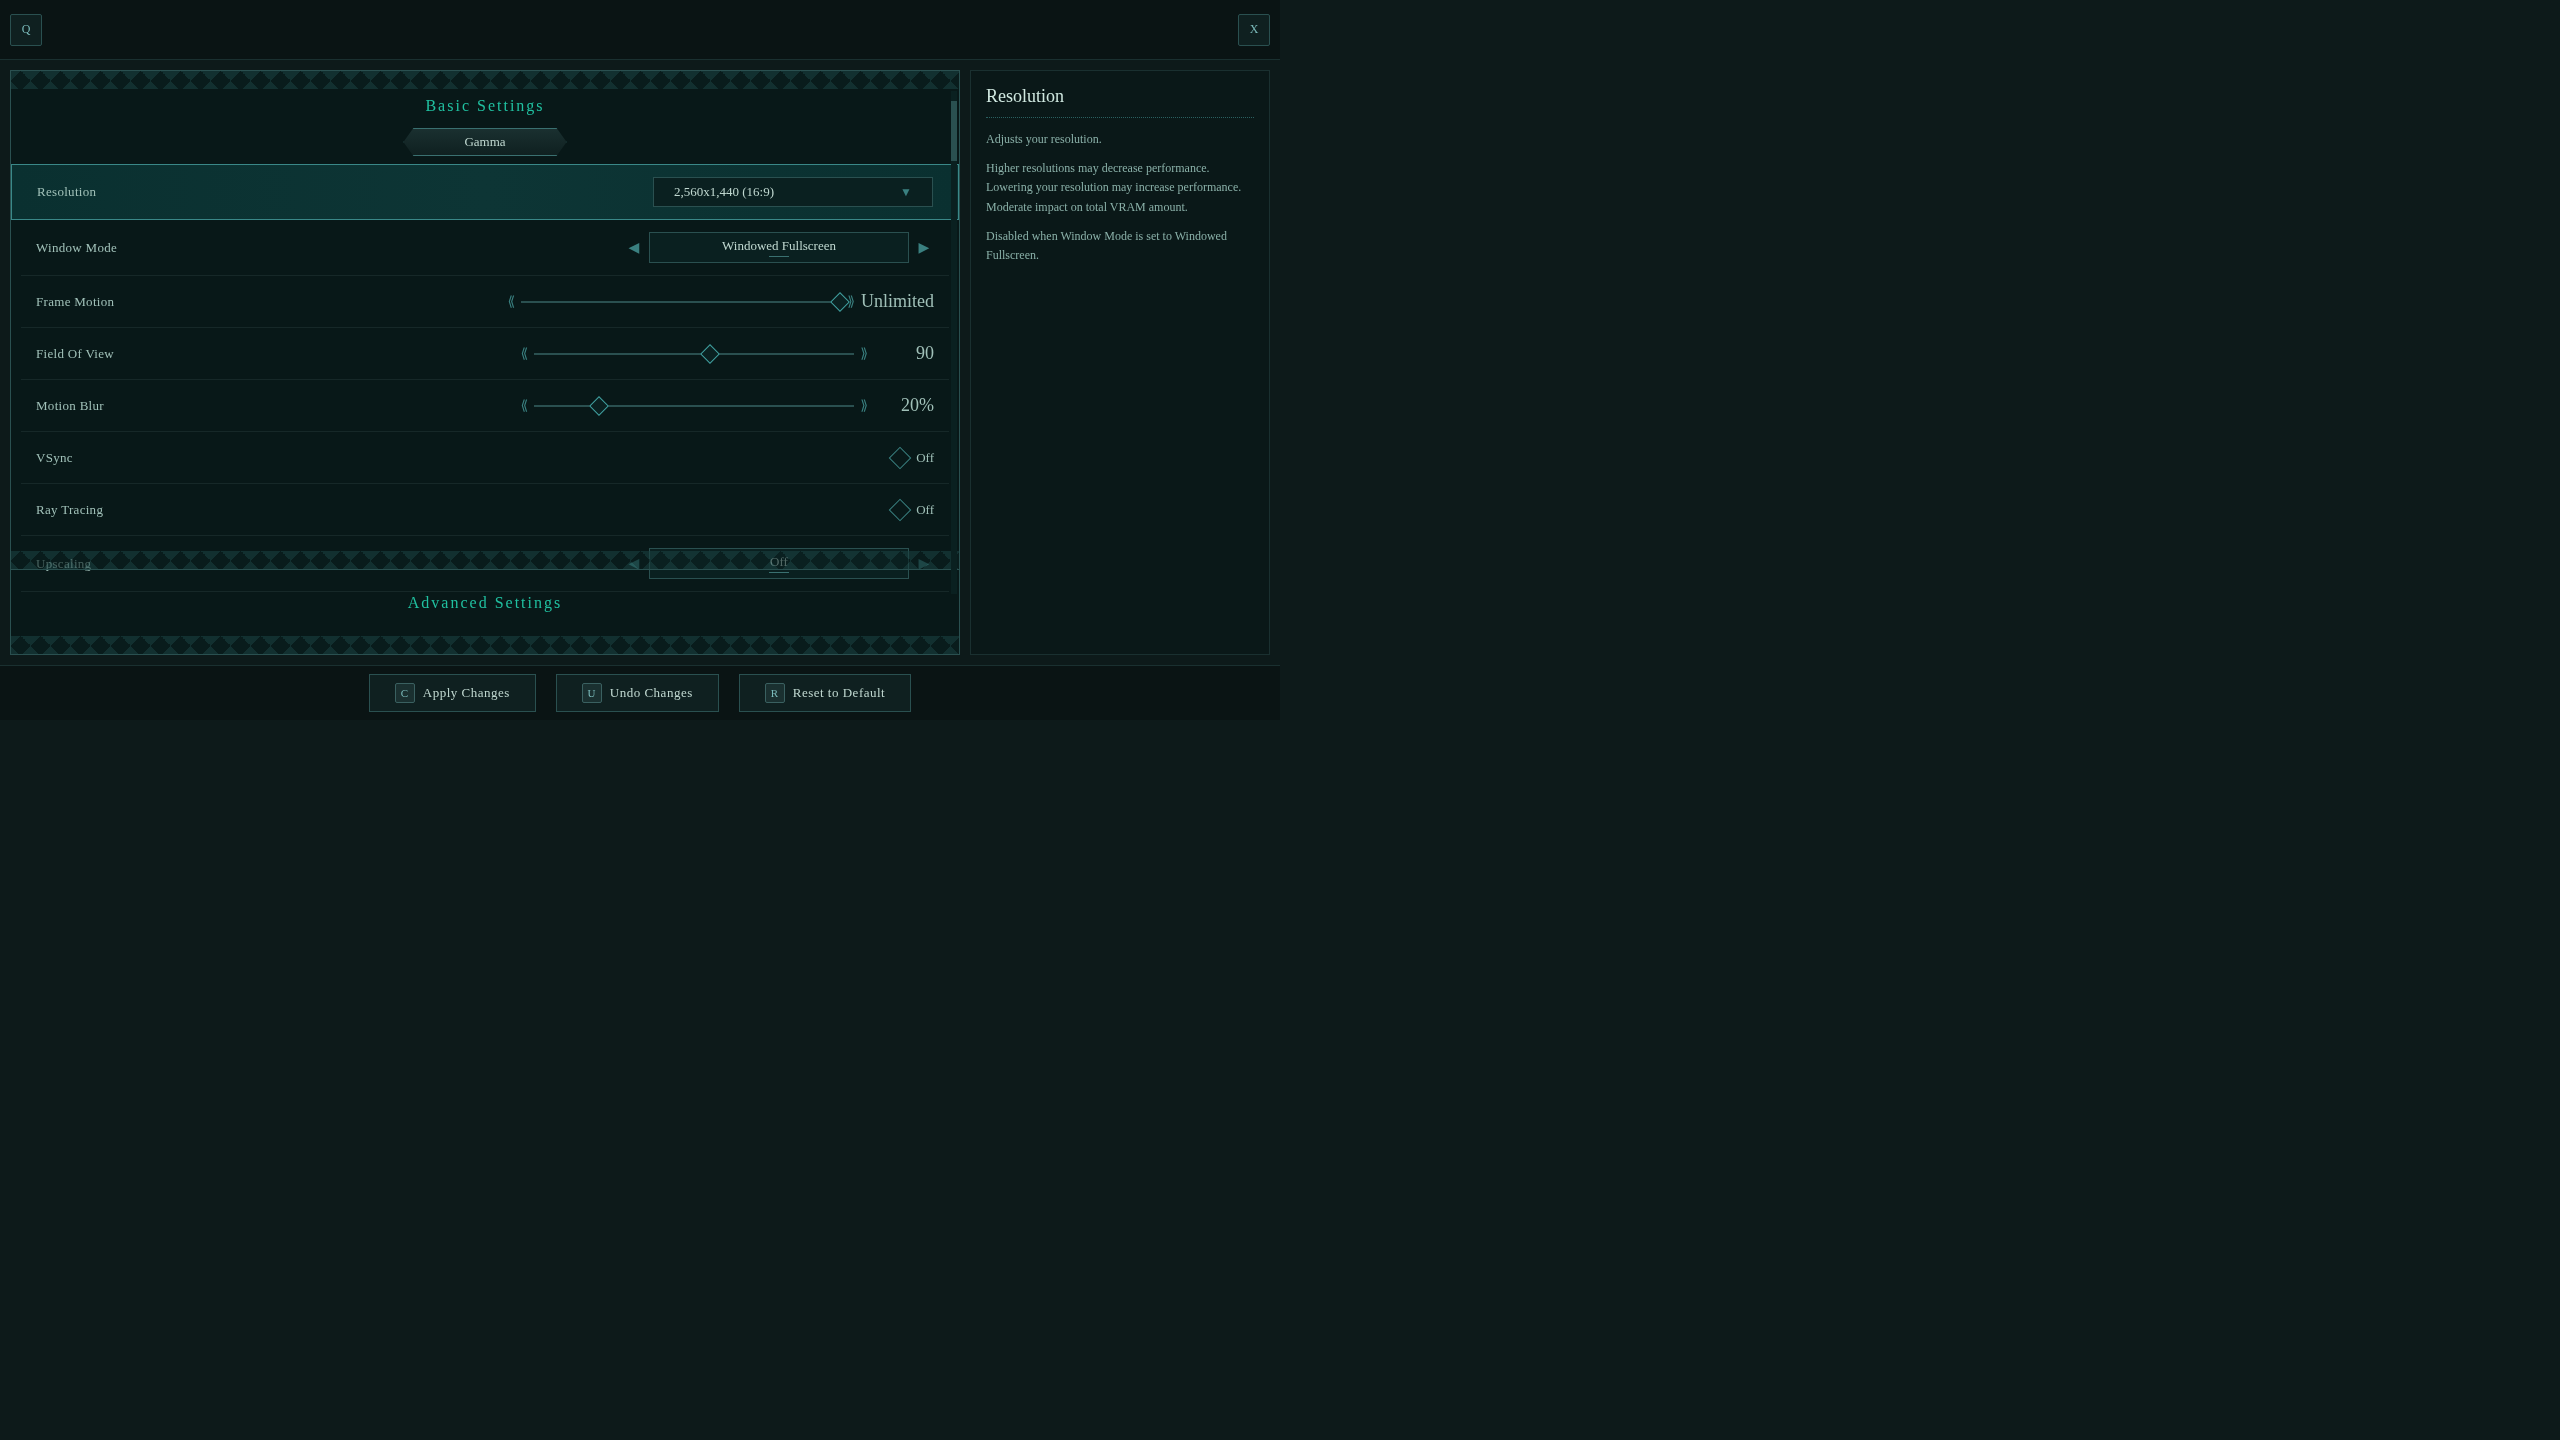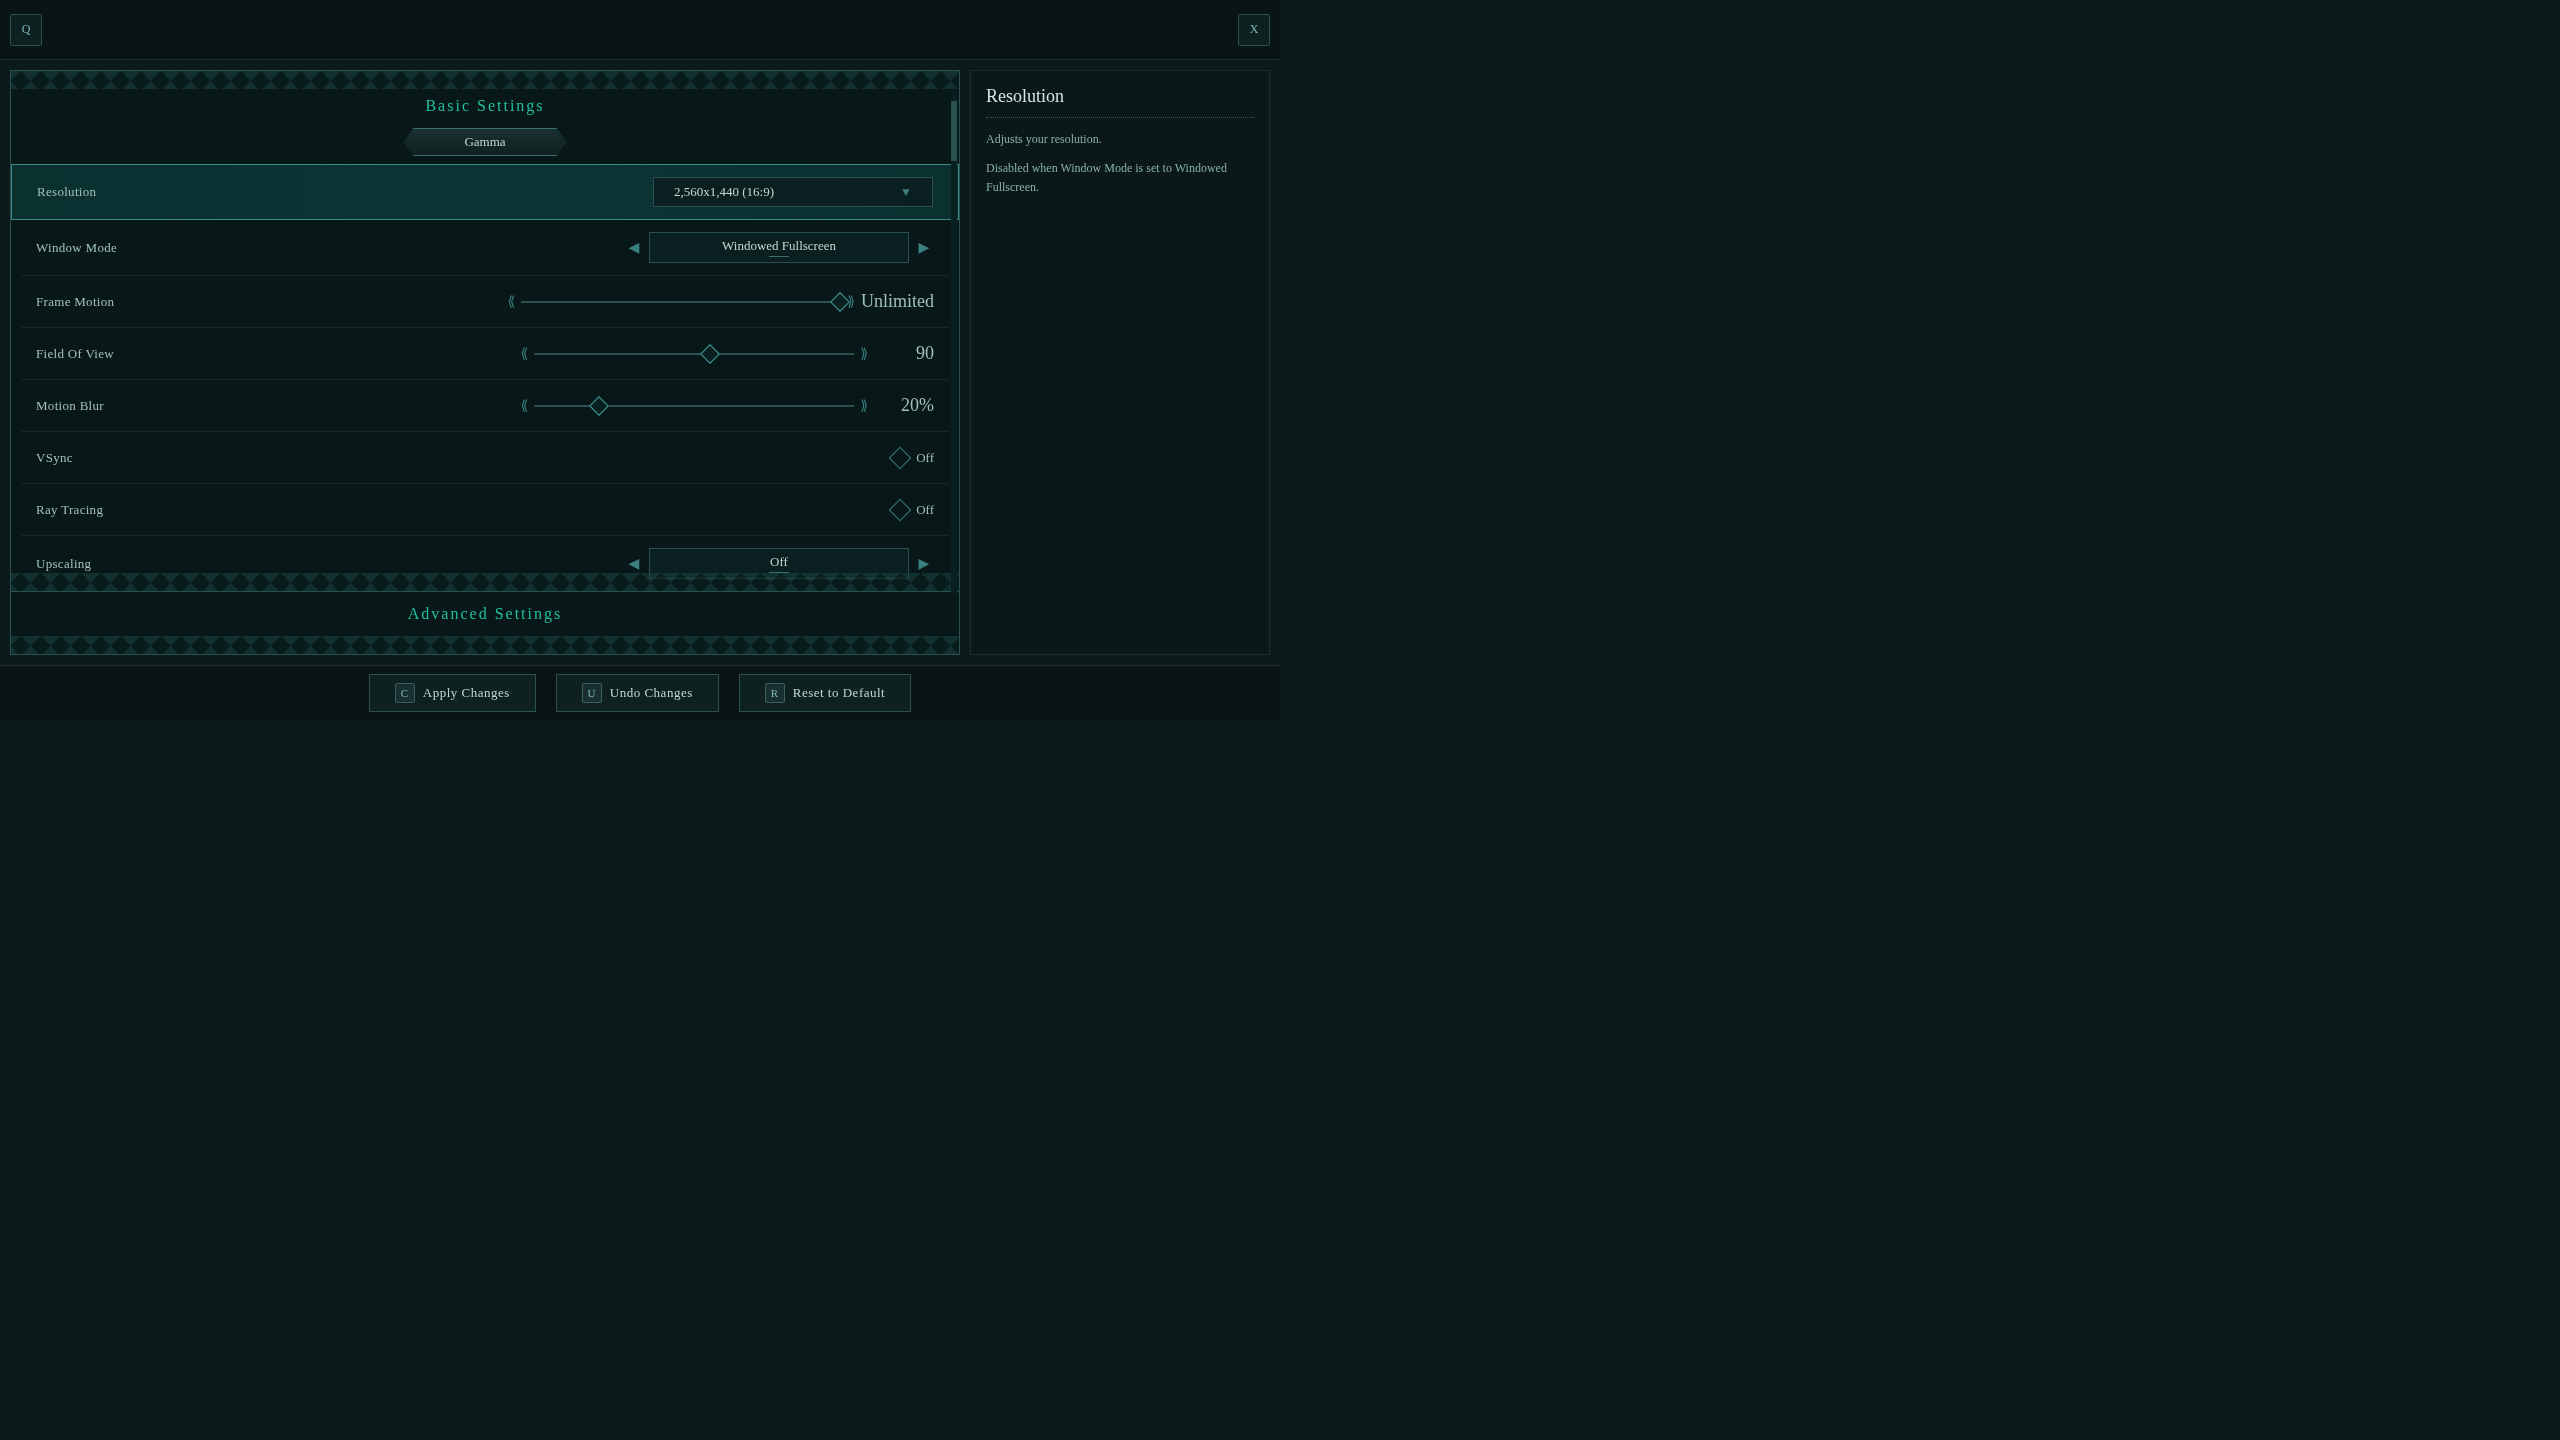--- a/index.html
+++ b/index.html
@@ -281,21 +281,21 @@
       position: absolute;
       bottom: 0;
       left: 0;
       right: 0;
     }
 
     .advanced-title-bar {
       display: flex;
       align-items: center;
       justify-content: center;
-      padding: 9px 0;
+      padding: 20px 0;
       border-top: 1px solid #2a5050;
     }
 
     
     .info-panel {
       width: 300px;
       padding: 15px;
       background: #0a1818;
       border: 1px solid #1a3030;
     }
@@ -513,20 +513,21 @@
     <div class="scrollbar">
       <div class="scrollbar-thumb"></div>
     </div>
   </div>
 
   <div class="info-panel">
     <div class="info-title">Resolution</div>
     <div class="info-divider"></div>
     <div class="info-text">
       <p>Adjusts your resolution.</p>
+      <p>Higher resolutions may decrease performance. Lowering your resolution may increase performance. Moderate impact on total VRAM amount.</p>
       <p>Disabled when Window Mode is set to Windowed Fullscreen.</p>
     </div>
   </div>
 </div>
 
 <div class="bottom-bar">
   <button class="bottom-btn">
     <span class="btn-key">C</span>
     <span>Apply Changes</span>
   </button>

